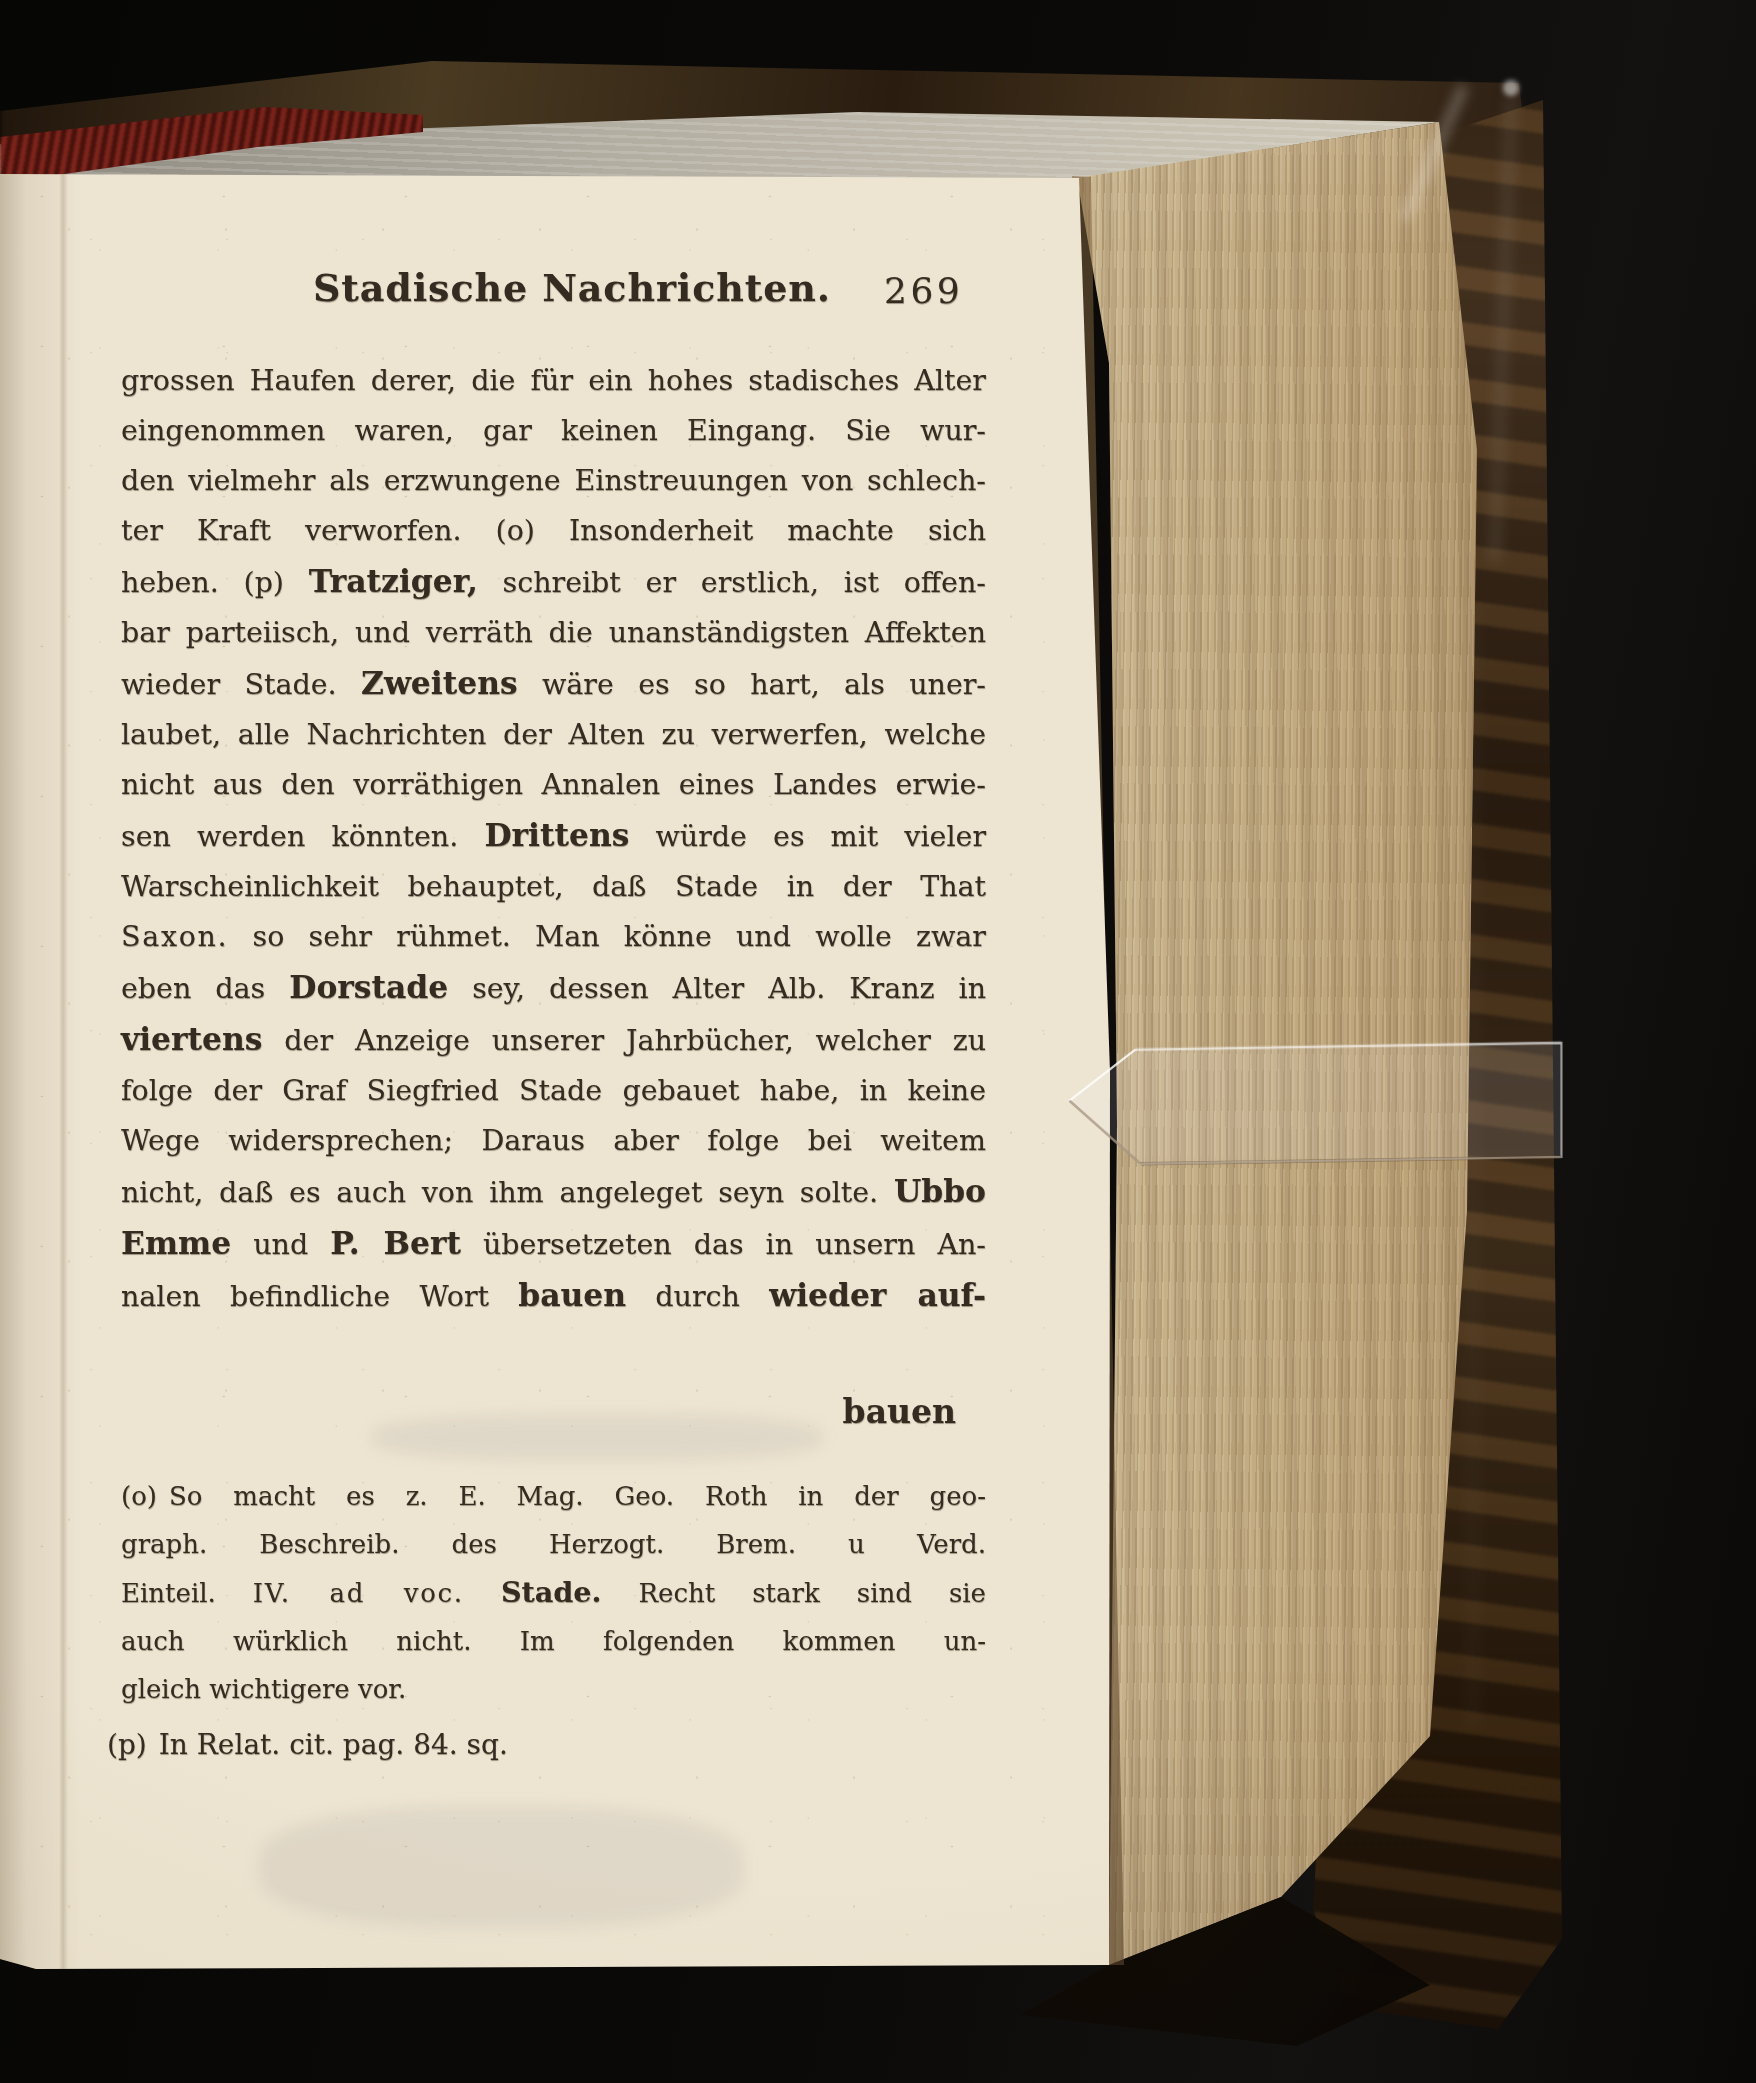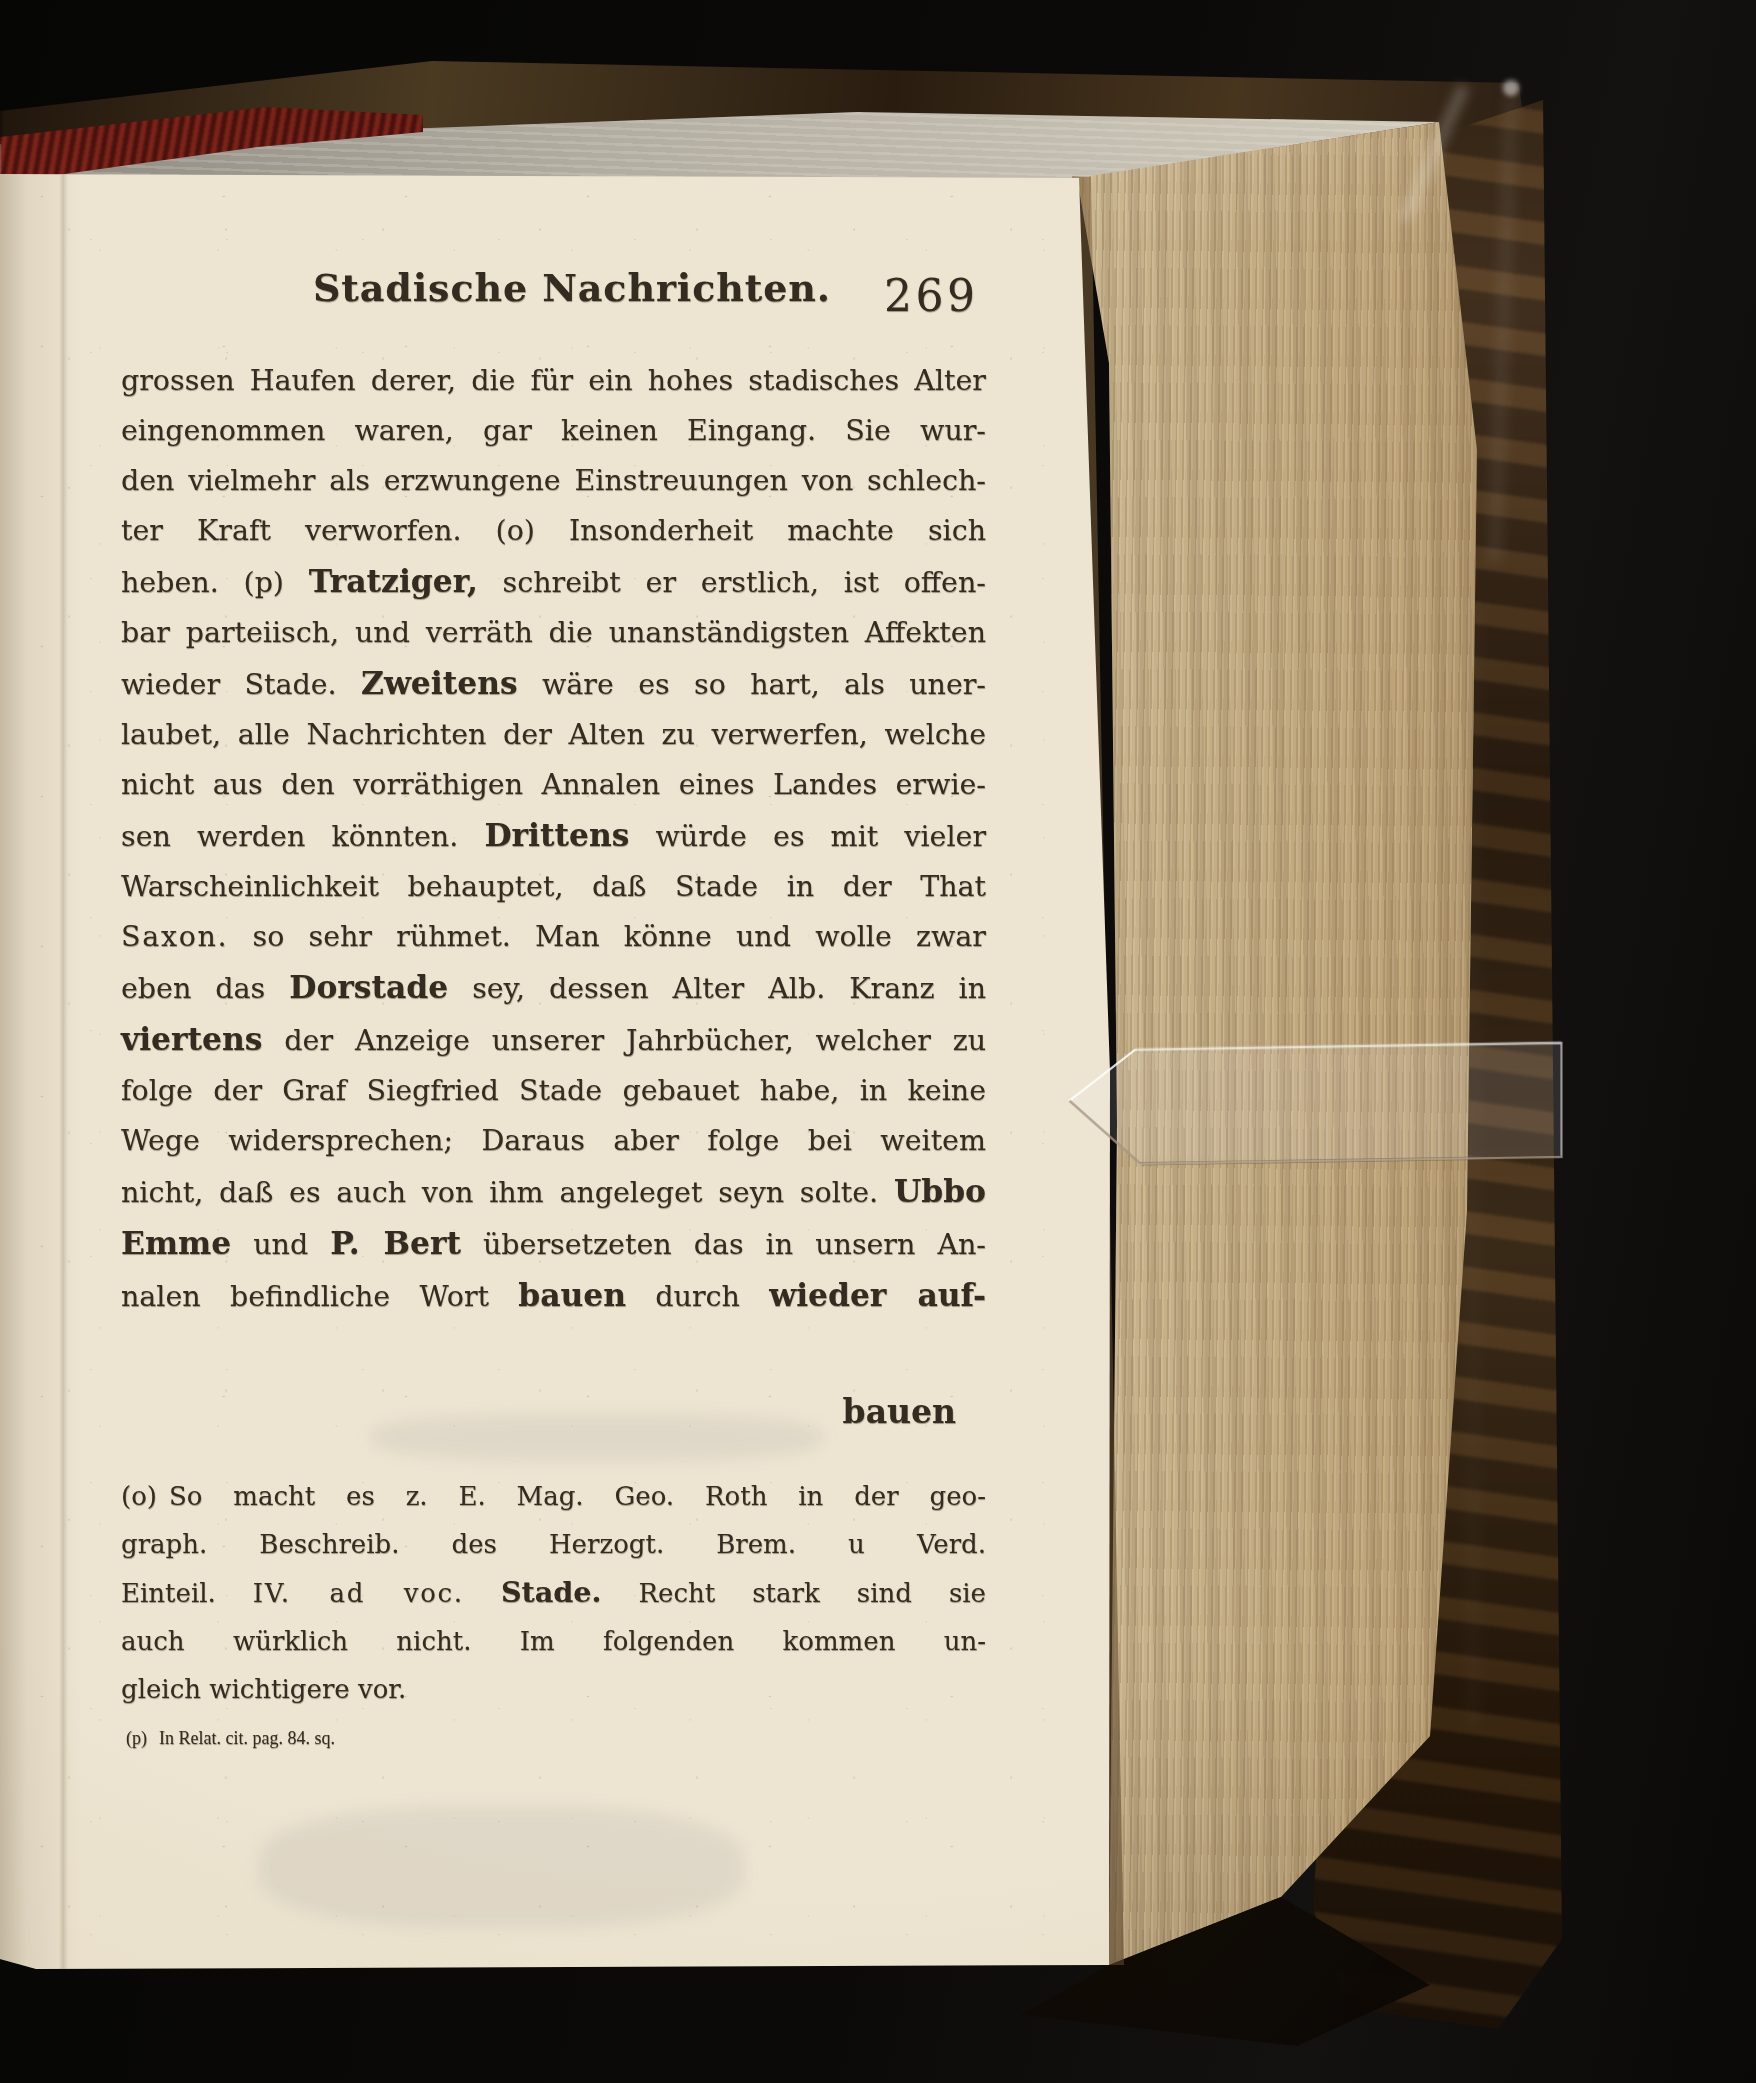--- a/index.html
+++ b/index.html
@@ -55,31 +55,31 @@
       radial-gradient(1.7px 2.6px at 44% 78%,rgba(160,115,60,.4),rgba(0,0,0,0) 70%),
       radial-gradient(1.7px 1.7px at 85% 55%,rgba(171,124,66,.32),rgba(0,0,0,0) 70%);
     background-size:182px 150px,136px 113px,157px 129px,118px 98px;}
   .smudge{position:absolute;background:rgba(110,108,118,.10);filter:blur(7.8px);border-radius:40%;}
   .sm1{left:372px;top:1415px;width:450px;height:45px;}
   .sm2{left:259px;top:1807px;width:484px;height:121px;}
 
   
   .ink{color:#342b21;text-shadow:0.4px 0.7px 0.8px rgba(64,48,30,.45);}
   .header-title{position:absolute;left:313px;top:265px;font-size:38px;font-weight:700;letter-spacing:0.9px;}
-  .page-num{position:absolute;left:884px;top:270px;font-size:44px;letter-spacing:3.5px;}
+  .page-num{position:absolute;left:884px;top:270px;font-size:36px;letter-spacing:3.5px;}
   .body-block{position:absolute;left:121px;top:356px;width:865px;font-size:28.5px;line-height:50px;}
   .jline{text-align:justify;text-align-last:justify;white-space:normal;}
   .em{font-weight:700;font-size:1.1em;}
   .rm{letter-spacing:1.7px;}
   .catchword{position:absolute;left:778px;top:1392px;width:178px;text-align:right;font-size:33px;font-weight:700;}
   .fn-block{position:absolute;left:121px;top:1472px;width:865px;font-size:26px;line-height:48px;}
   .fn-cont{}
   .fn-last{text-align:center;text-align-last:left;}
   .fn-marker{margin-right:12px;}
-  .fn-p{position:absolute;left:126px;top:1728px;width:865px;font-size:18px;font-family:Liberation Serif, serif;}
+  .fn-p{position:absolute;left:107px;top:1728px;width:865px;font-size:28px;}
 
   
   .clip-svg{position:absolute;inset:0;width:1756px;height:2083px;}
   .glare{position:absolute;background:#fff;}
   .g1{left:1428px;top:80px;width:12px;height:147px;transform:rotate(24deg);opacity:.22;filter:blur(5.2px);}
   .g2{left:1499px;top:95px;width:7.8px;height:467px;transform:rotate(2deg);opacity:.12;filter:blur(7px);}
   .g3{left:1503px;top:80px;width:15.6px;height:15.6px;border-radius:50%;opacity:.5;filter:blur(2.6px);}
   .g4{left:1470px;top:605px;width:6px;height:1124px;opacity:.06;filter:blur(7.8px);}
 </style>
 </head>

